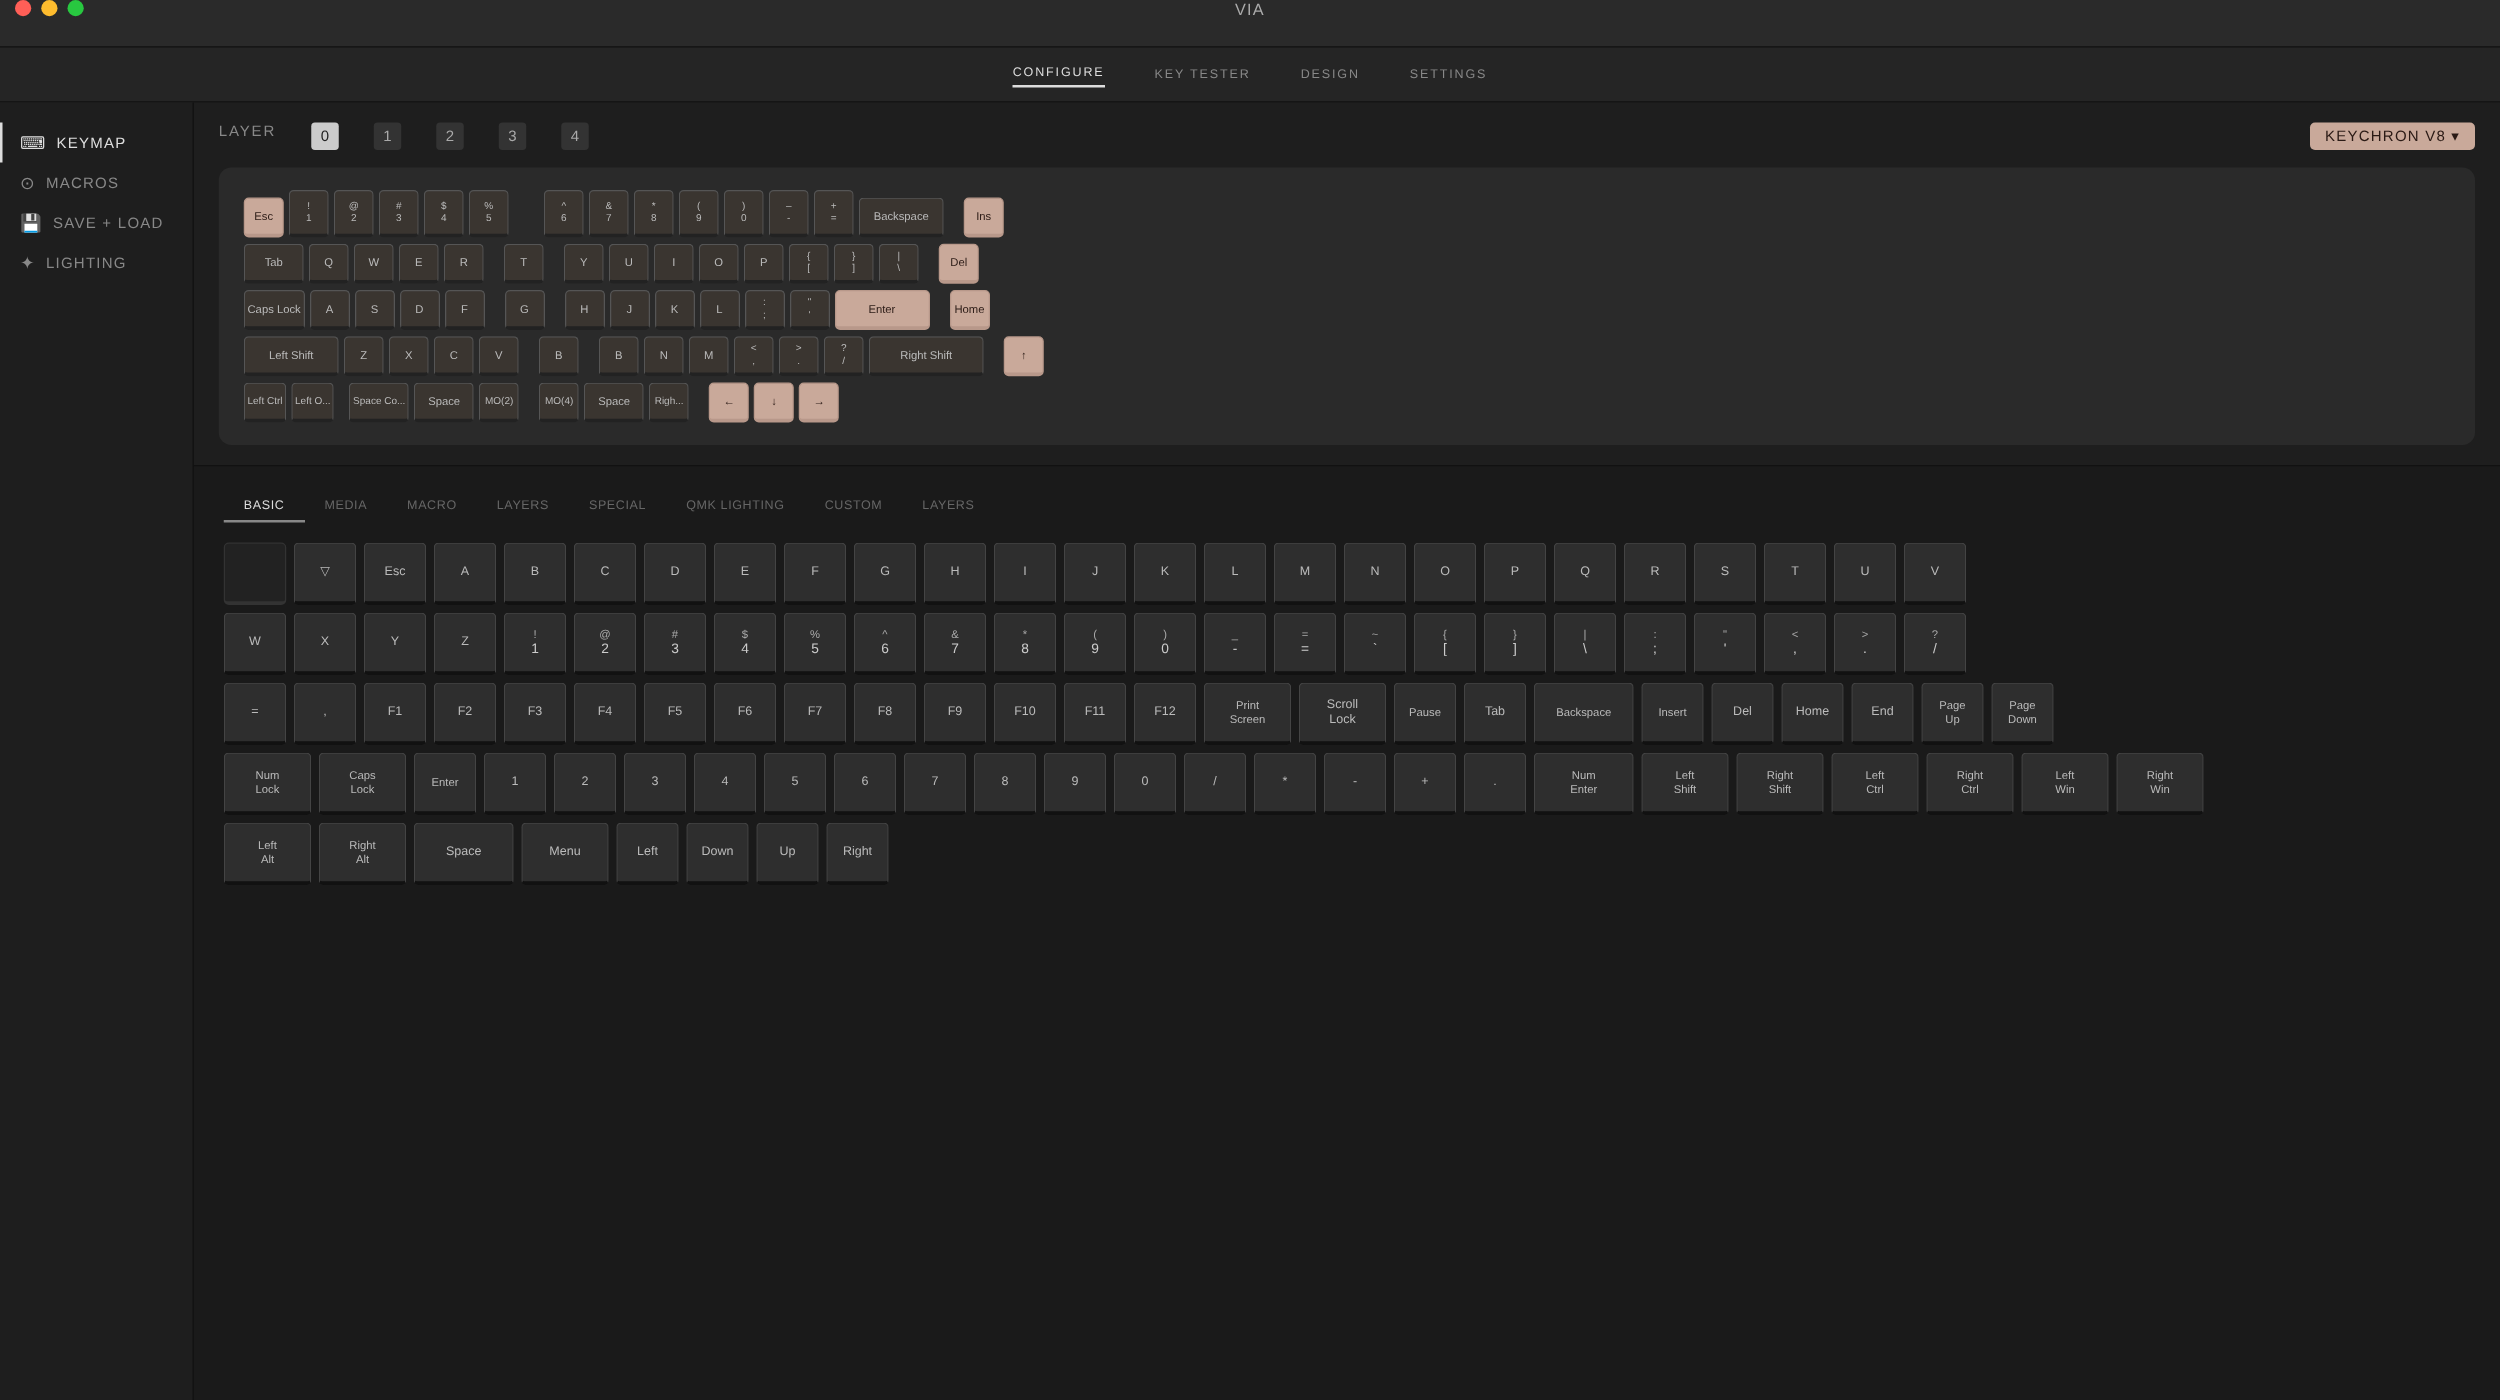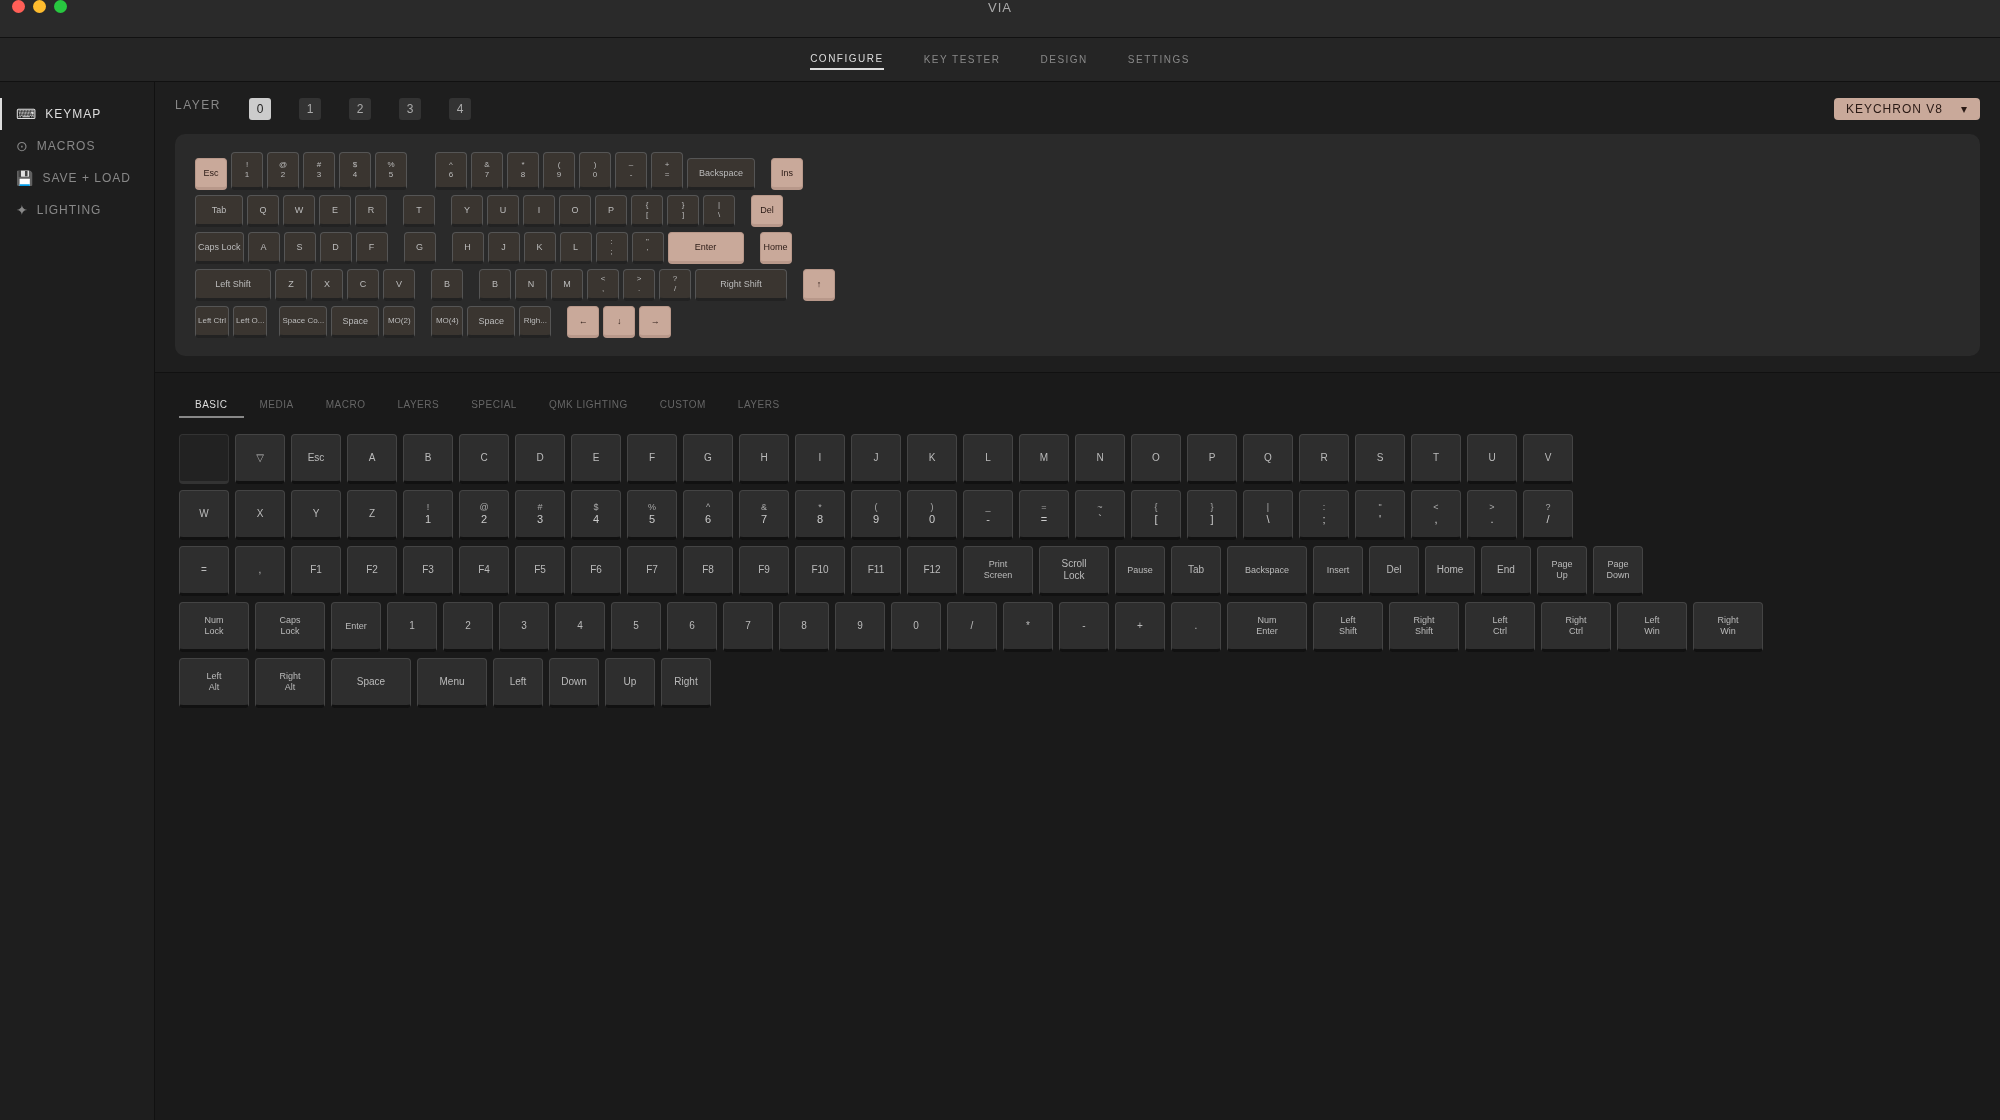--- a/index.html
+++ b/index.html
@@ -145,21 +145,21 @@
       right: 20px;
       background: #c9a99a;
       color: #2a1a15;
       padding: 4px 12px;
       border-radius: 4px;
       font-size: 12px;
       letter-spacing: 1px;
       cursor: pointer;
       display: flex;
       align-items: center;
-      gap: 18px;
+      gap: 4px;
     }
 
     
     .keyboard-visual {
       background: #2a2a2a;
       border-radius: 10px;
       padding: 18px 20px;
       display: inline-flex;
       flex-direction: column;
       gap: 5px;

